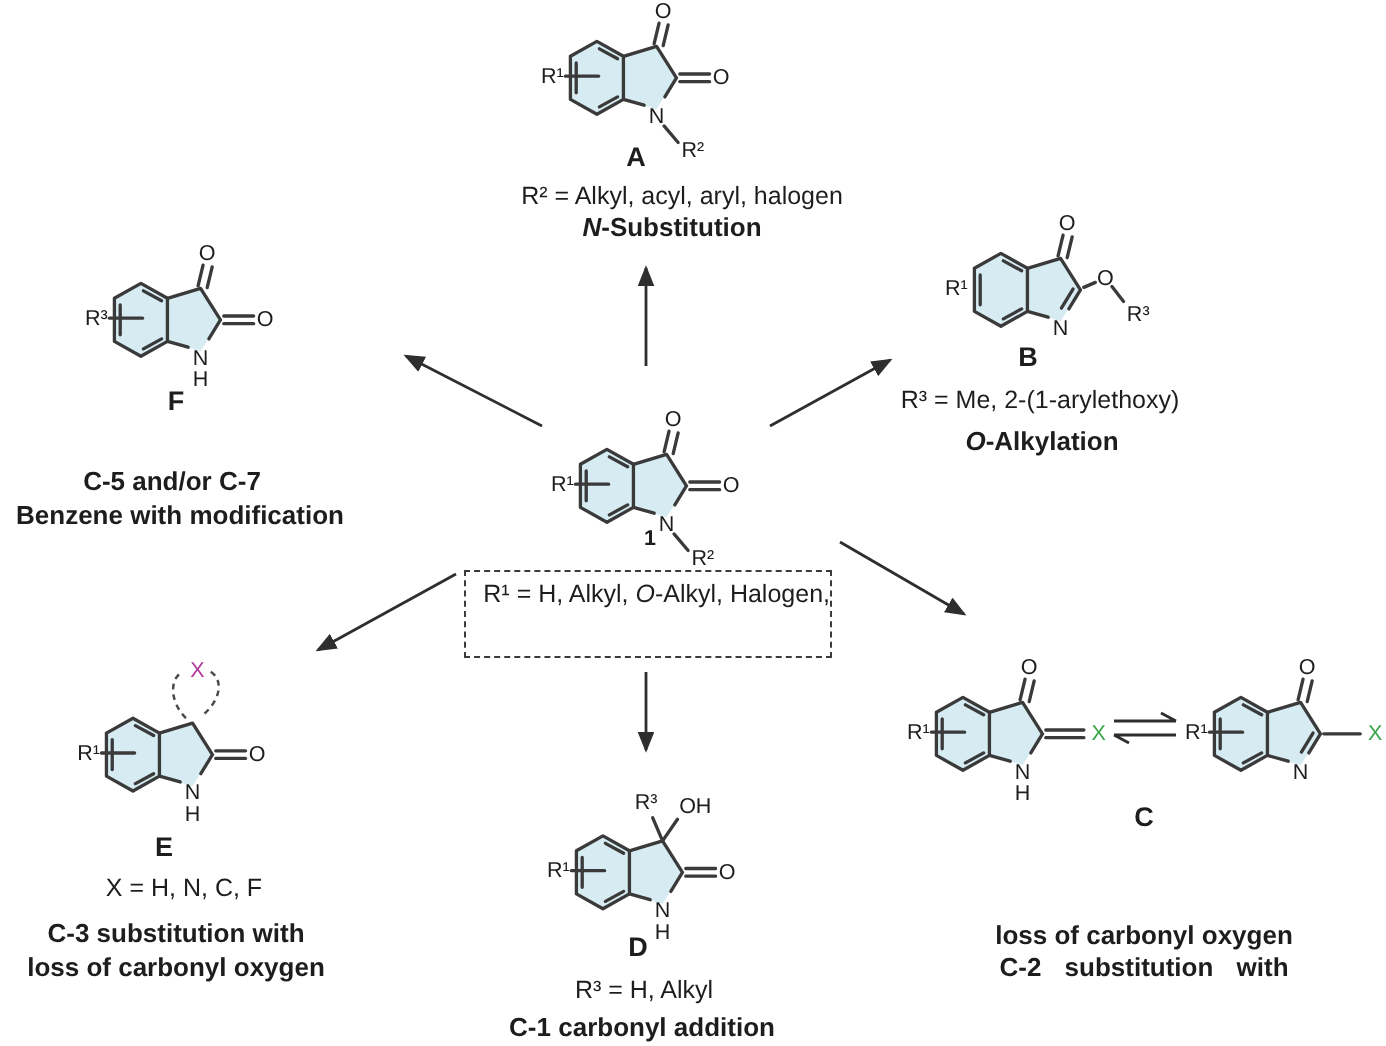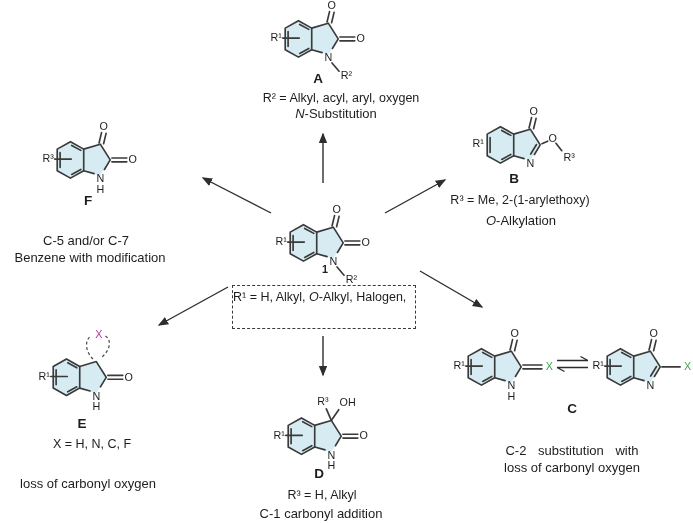--- a/index.html
+++ b/index.html
@@ -9,26 +9,26 @@
   .bond{stroke:#3a3a3a;stroke-width:2;fill:none;stroke-linecap:round;stroke-linejoin:round;}
   .ringfill{fill:#d6ecf2;stroke:none;}
   .struct text{font-family:"Liberation Sans",sans-serif;font-size:13px;fill:#1d1d1f;}
   .struct text.bold{font-weight:bold;}
   .struct text.xg{fill:#3aa54b;}
   .struct text.xm{fill:#b0399e;}
   .dashloop{stroke:#4a4a4a;stroke-width:1.5;fill:none;stroke-dasharray:3.5,3;}
   .arrowline{stroke:#2e2e2e;stroke-width:1.4;fill:none;}
   .caption{position:absolute;transform:translateX(-50%);white-space:nowrap;
            font-size:12.5px;text-align:center;}
-  .caption.title{font-weight:normal;font-size:13px;}
+  .caption.title{font-weight:bold;font-size:13px;}
   .letter{position:absolute;transform:translateX(-50%);font-weight:bold;font-size:13.5px;}
   #r1box{position:absolute;left:232px;top:285px;width:184px;height:44px;
-         border:1.3px dashed #3b3b3b;box-sizing:border-box;text-align:left;
+         border:1.3px dashed #3b3b3b;box-sizing:border-box;text-align:right;
          font-size:12.5px;line-height:19px;padding-top:2px;}
-  .justified{word-spacing:8px;}
+  .justified{word-spacing:8px;margin-top:33px;}
 </style>
 </head>
 <body>
 
 <div id="scheme">
 
   <svg width="693" height="523" style="position:absolute;left:0;top:0;pointer-events:none">
     <defs>
       <marker id="ah" markerWidth="9" markerHeight="8" refX="6.5" refY="3" orient="auto">
         <path d="M0,0 L7.5,3 L0,6 Z" fill="#2e2e2e"></path>
@@ -74,21 +74,21 @@
         <path class="bond" d="M84.5,77 L93,87"></path>
       </g>
       <text x="24" y="51" text-anchor="end">R¹</text>
       <text x="84" y="12" text-anchor="middle">O</text>
       <text x="119" y="52" text-anchor="middle">O</text>
       <text x="80" y="75" text-anchor="middle">N</text>
       <text x="95" y="96">R²</text>
     </g>
   </svg>
   <div class="letter" style="left:318px;top:71px">A</div>
-  <div class="caption" style="left:341px;top:91px">R² = Alkyl, acyl, aryl, oxygen</div>
+  <div class="caption" style="left:341px;top:91px">R² = Alkyl, acyl, aryl, halogen</div>
   <div class="caption title" style="left:336px;top:106px"><i>N</i><span>-Substitution</span></div>
 
   <svg class="struct" style="left:464px;top:101px" width="116" height="89.5" viewBox="0 0 140 108">
     <g transform="translate(0,5)">
       <g>
         <polygon class="ringfill" points="44,26 60,35 60,61 44,70 28,61 28,35"></polygon>
         <polygon class="ringfill" points="60,35 80,29 92,48 80,67 60,61"></polygon>
       </g>
       <g>
         <path class="bond" d="M44,26 L60,35 L60,61 L44,70 L28,61 L28,35 Z"></path>
@@ -182,20 +182,21 @@
       </g>
       <text x="83" y="1" text-anchor="middle" class="xm">X</text>
       <text x="24" y="51" text-anchor="end">R¹</text>
       <text x="119" y="52" text-anchor="middle">O</text>
       <text x="80" y="75" text-anchor="middle">N</text>
       <text x="80" y="88" text-anchor="middle">H</text>
     </g>
   </svg>
   <div class="letter" style="left:82px;top:416px">E</div>
   <div class="caption" style="left:92px;top:437px">X = H, N, C, F</div>
+  <div class="caption title" style="left:88px;top:459px">C-3 substitution with</div>
   <div class="caption title" style="left:88px;top:476px">loss of carbonyl oxygen</div>
 
   <svg class="struct" style="left:265px;top:388px" width="116" height="98" viewBox="0 0 140 118">
     <g transform="translate(0,10)">
       <g>
         <polygon class="ringfill" points="44,26 60,35 60,61 44,70 28,61 28,35"></polygon>
         <polygon class="ringfill" points="60,35 80,29 92,48 80,67 60,61"></polygon>
       </g>
       <g>
         <path class="bond" d="M44,26 L60,35 L60,61 L44,70 L28,61 L28,35 Z"></path>

